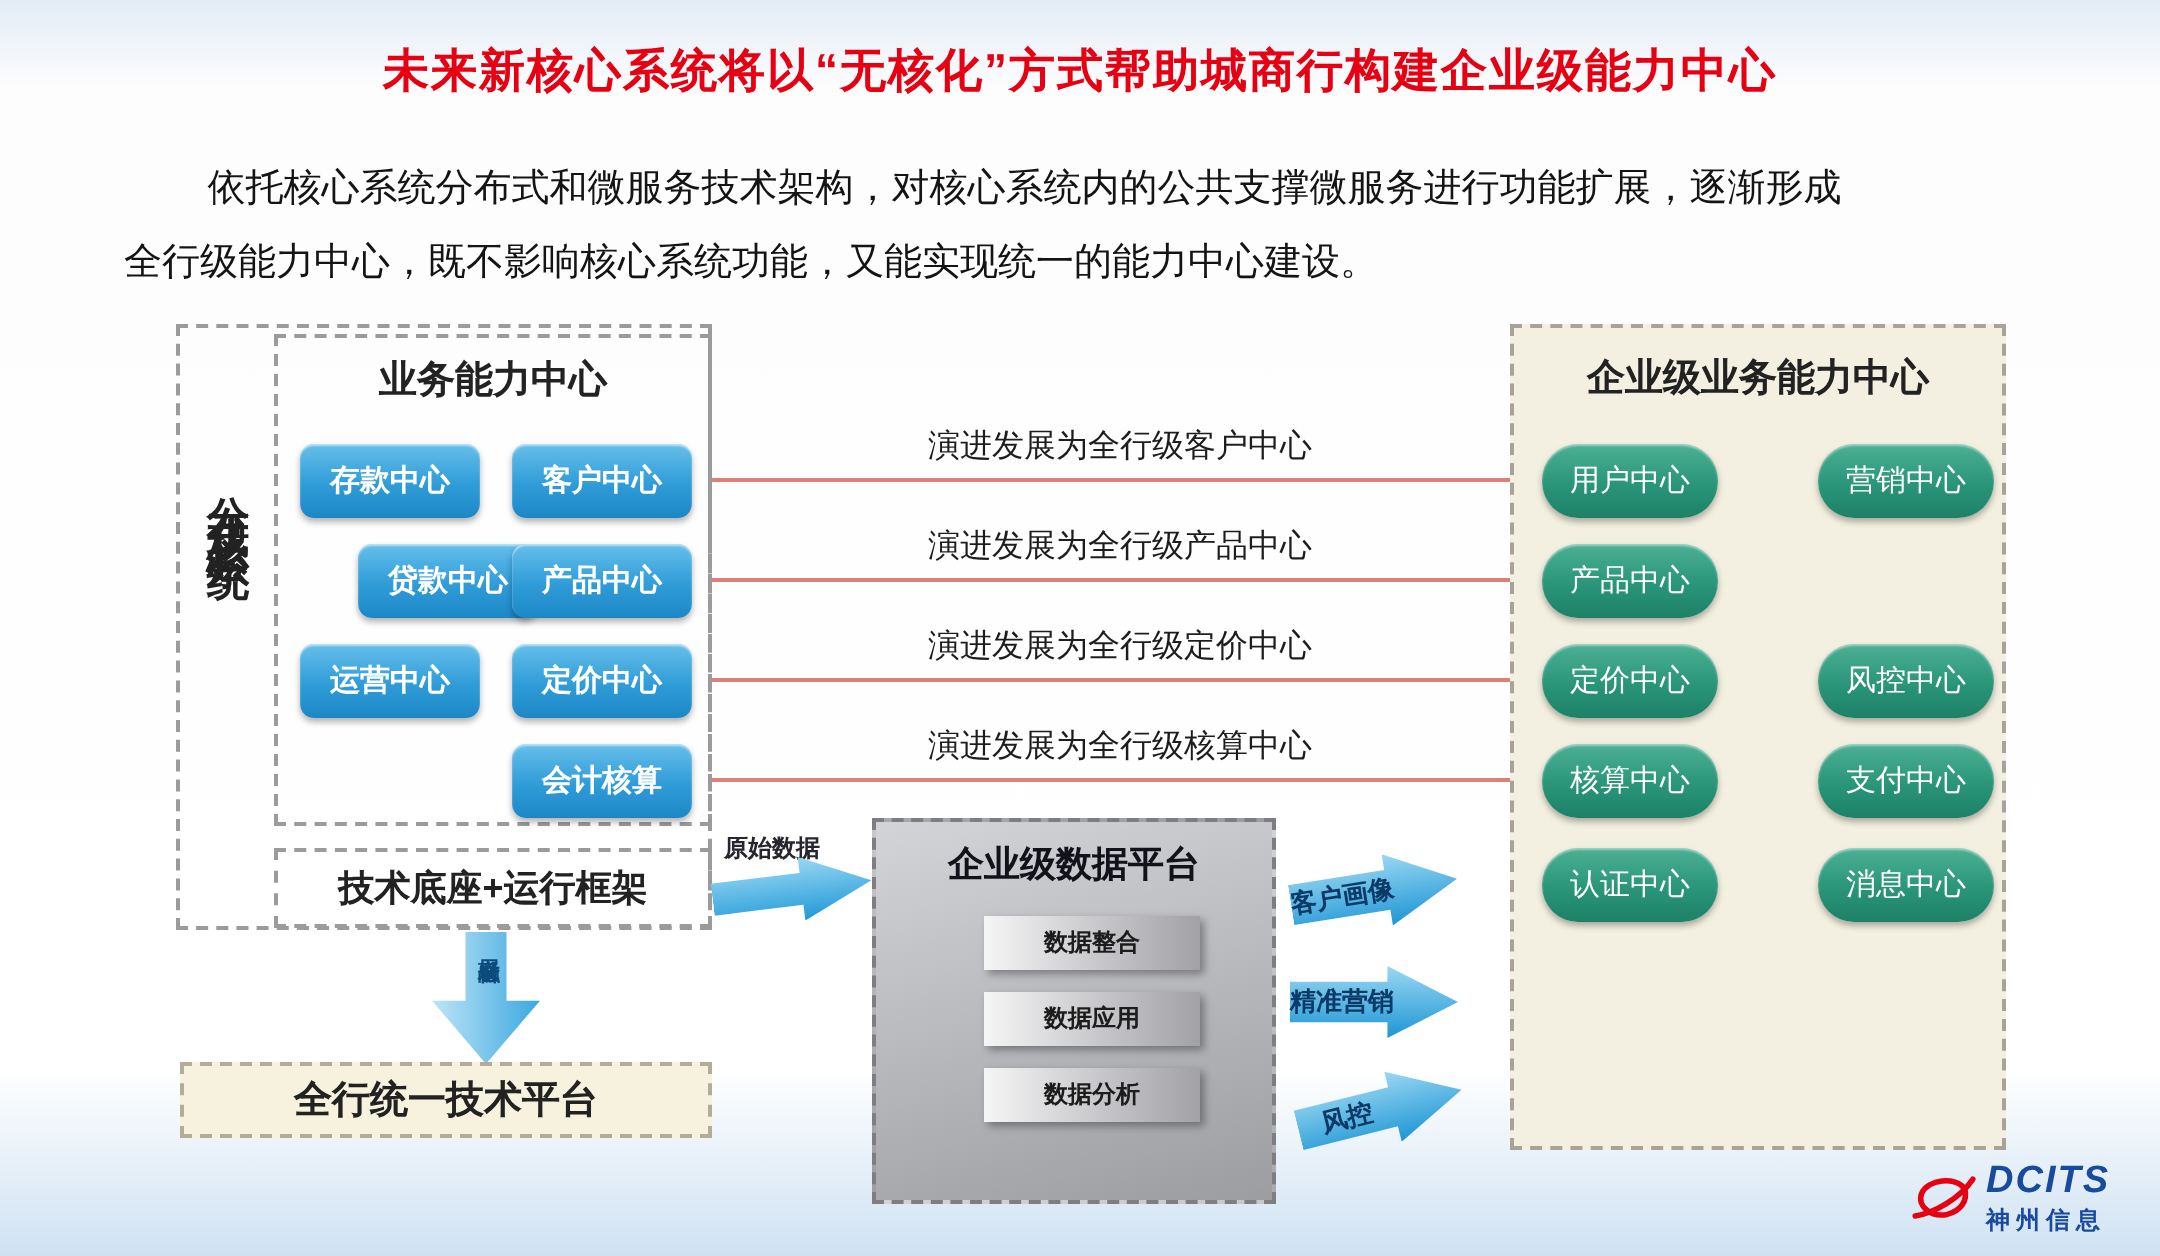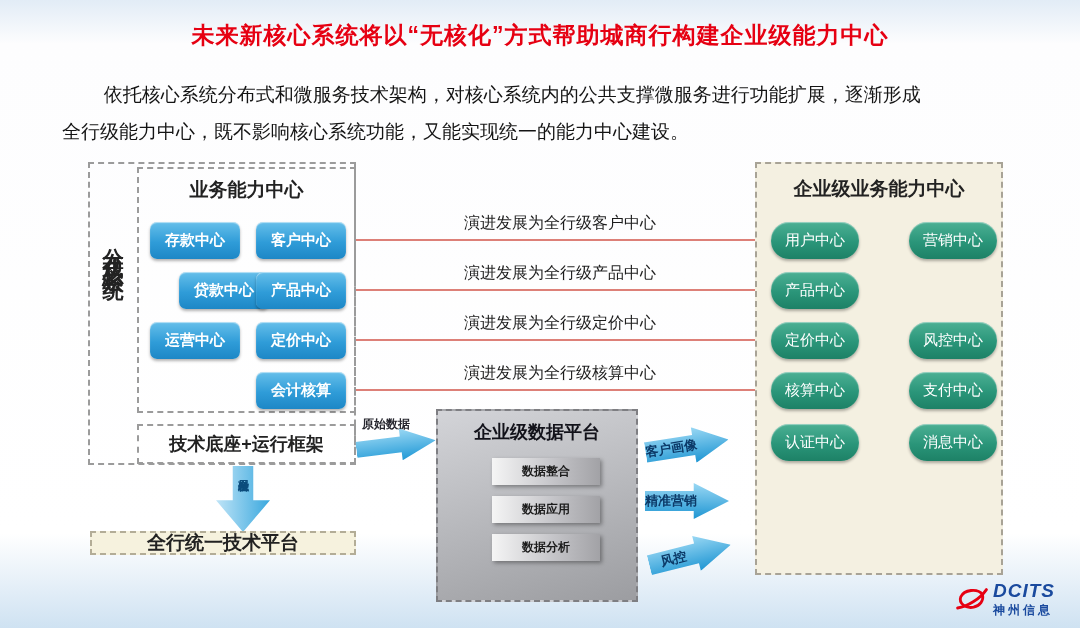--- a/index.html
+++ b/index.html
@@ -23,21 +23,21 @@
     font-size:15px; font-weight:bold; display:flex; align-items:center; justify-content:center;
     background:linear-gradient(180deg,#66bfea 0%,#2f9cd8 55%,#1d87c6 100%);
     box-shadow:0 2px 3px rgba(0,0,0,.3), inset 0 1px 1px rgba(255,255,255,.55); }
   .green-btn { position:absolute; width:88px; height:37px; border-radius:18px; color:#fff;
     font-size:15px; font-weight:normal; display:flex; align-items:center; justify-content:center;
     background:linear-gradient(180deg,#4cb094 0%,#2a9579 55%,#1d8166 100%);
     box-shadow:0 2px 3px rgba(0,0,0,.3), inset 0 1px 1px rgba(255,255,255,.45); }
 
   .tech-base { left:137px; top:424px; width:219px; height:40px; display:flex; align-items:center;
     justify-content:center; font-size:18px; font-weight:bold; color:#222; }
-  .platform { left:90px; top:531px; width:266px; height:24px; display:flex; align-items:center;
+  .platform { left:90px; top:531px; width:266px; height:38px; display:flex; align-items:center;
     justify-content:center; font-size:19px; font-weight:bold; color:#222;
     background:#f6f2de; border:2px dashed #b3ad97; }
 
   .down-arrow { left:216px; top:466px; width:54px; height:66px;
     background:linear-gradient(90deg,#bfe4f7,#3aa8de);
     clip-path:polygon(31% 0,69% 0,69% 52%,100% 52%,50% 100%,0 52%,31% 52%); }
   .down-arrow-label { position:absolute; left:50%; transform:translateX(-50%); top:5px;
     writing-mode:vertical-rl; font-size:11px; font-weight:bold; color:#0c4c7c; }
 
   .evo-line { position:absolute; left:356px; width:404px; height:2px; background:#dd8078; }

